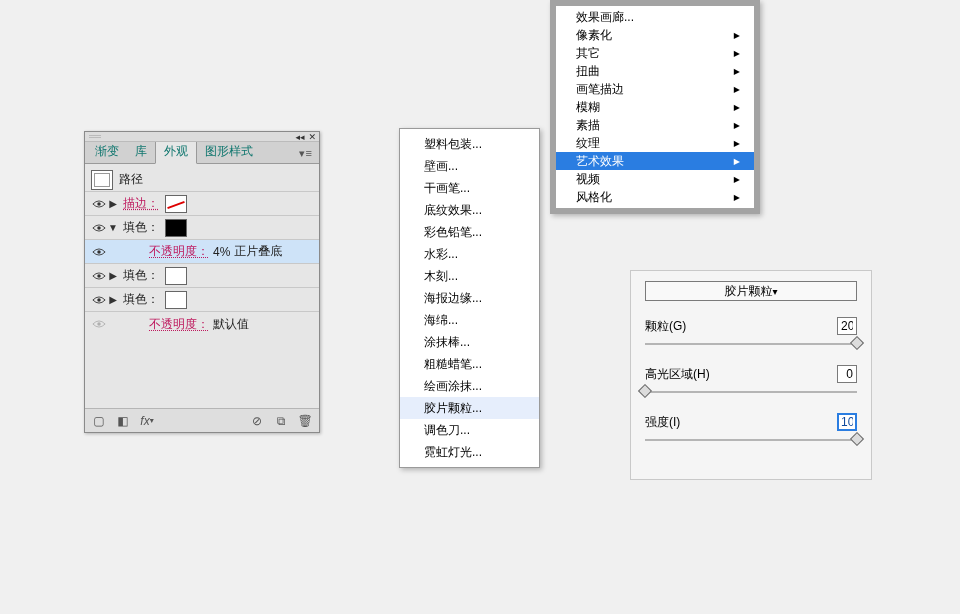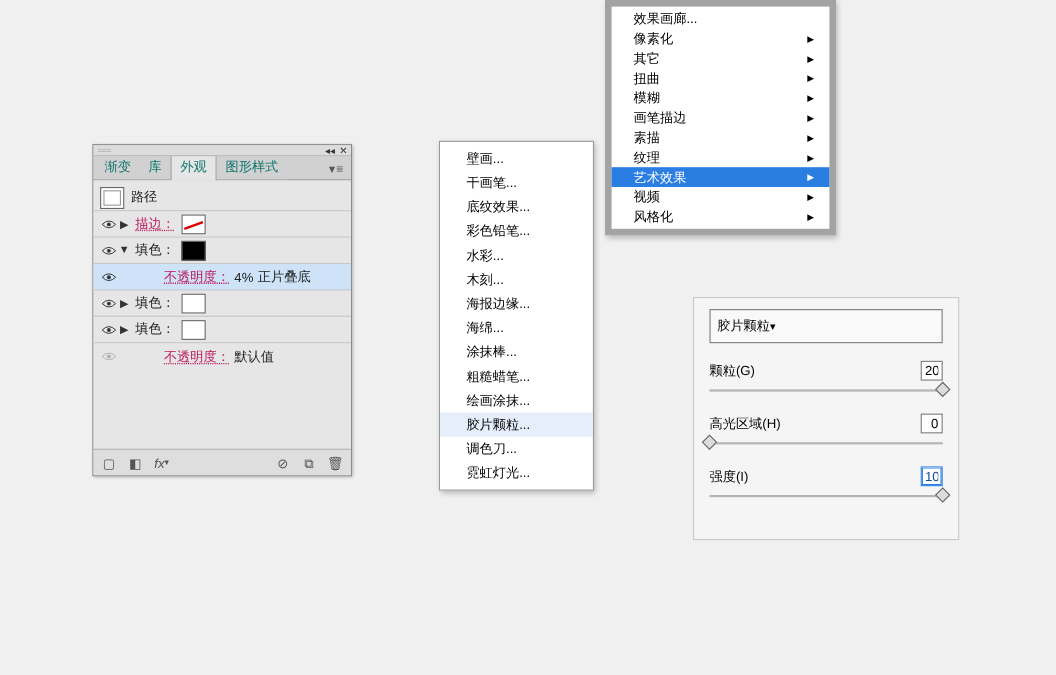--- a/index.html
+++ b/index.html
@@ -42,21 +42,21 @@
   .mitem.selected { background:#2a7de1; color:#fff;}
   .mitem.selected.has-sub::after { color:#fff;}
 
   
   .submenu { position:absolute; left:399px; top:128px; width:141px; background:#fff; border:1px solid #9a9a9a; box-shadow:2px 2px 5px rgba(0,0,0,0.25); padding:4px 0;}
   .sitem { height:22px; display:flex; align-items:center; padding:0 24px; cursor:pointer; }
   .sitem.hover { background:#e6eefc; }
 
   
   .settings { position:absolute; left:630px; top:270px; width:242px; background:#f5f5f5; border:1px solid #c9c9c9; padding:10px 14px 18px 14px;}
-  .sel { width:100%; height:31px; border:1px solid #7a7a7a; background:#f9f9f9; display:flex; align-items:center; justify-content:flex-start; padding:0 6px; margin-bottom:16px; cursor:pointer;}
+  .sel { width:100%; height:20px; border:1px solid #7a7a7a; background:#f9f9f9; display:flex; align-items:center; justify-content:center; padding:0 6px; margin-bottom:16px; cursor:pointer;}
   .sel .dd { font-size:10px;}
   .srow { margin-bottom:16px; }
   .srow .top { display:flex; justify-content:space-between; align-items:center; margin-bottom:4px;}
   .srow input { width:20px; height:18px; border:1px solid #7a7a7a; text-align:right; padding:0 3px; background:#fff;}
   .srow input.focus { border:1px solid #2a7de1; box-shadow:0 0 0 1px #2a7de1 inset; color:#104a9e;}
   .slider { position:relative; height:10px; }
   .slider .track { position:absolute; left:0; right:0; top:4px; height:2px; background:#b5b5b5;}
   .slider .thumb { position:absolute; top:-1px; width:10px; height:10px; background:#dcdcdc; border:1px solid #666; transform:rotate(45deg);}
 </style>
 </head>
@@ -163,30 +163,31 @@
     <div class="ficon">⧉</div>
     <div class="ficon">🗑</div>
   </div>
 </div>
 
 <div class="mainmenu" id="mainmenu">
     <div class="mitem">效果画廊...</div>
     <div class="mitem has-sub">像素化</div>
     <div class="mitem has-sub">其它</div>
     <div class="mitem has-sub">扭曲</div>
+    <div class="mitem has-sub">画笔描边</div>
     <div class="mitem has-sub">模糊</div>
-    <div class="mitem has-sub">画笔描边</div>
     <div class="mitem has-sub">素描</div>
     <div class="mitem has-sub">纹理</div>
     <div class="mitem has-sub selected">艺术效果</div>
     <div class="mitem has-sub">视频</div>
     <div class="mitem has-sub">风格化</div>
   </div>
 
 <div class="submenu" id="submenu">
+    <div class="sitem">塑料包装...</div>
     <div class="sitem">壁画...</div>
     <div class="sitem">干画笔...</div>
     <div class="sitem">底纹效果...</div>
     <div class="sitem">彩色铅笔...</div>
     <div class="sitem">水彩...</div>
     <div class="sitem">木刻...</div>
     <div class="sitem">海报边缘...</div>
     <div class="sitem">海绵...</div>
     <div class="sitem">涂抹棒...</div>
     <div class="sitem">粗糙蜡笔...</div>

